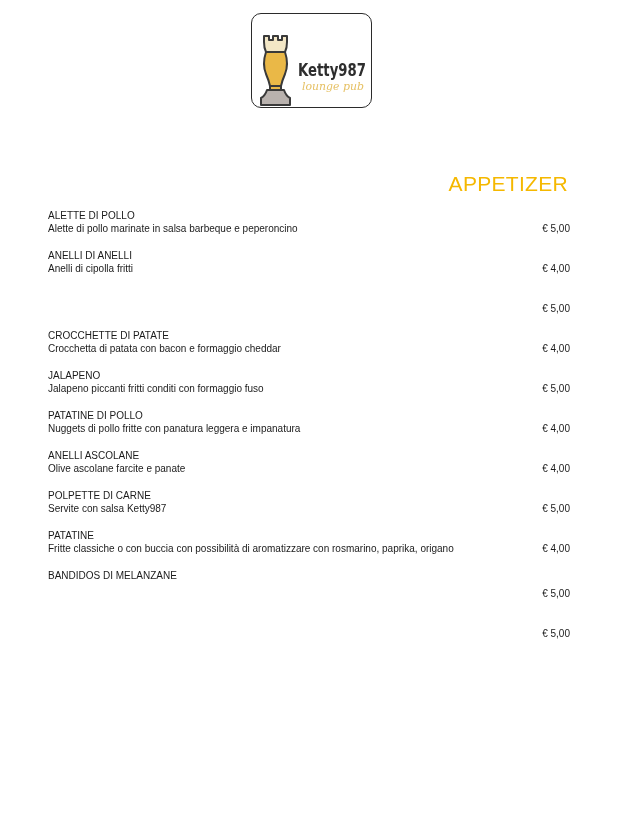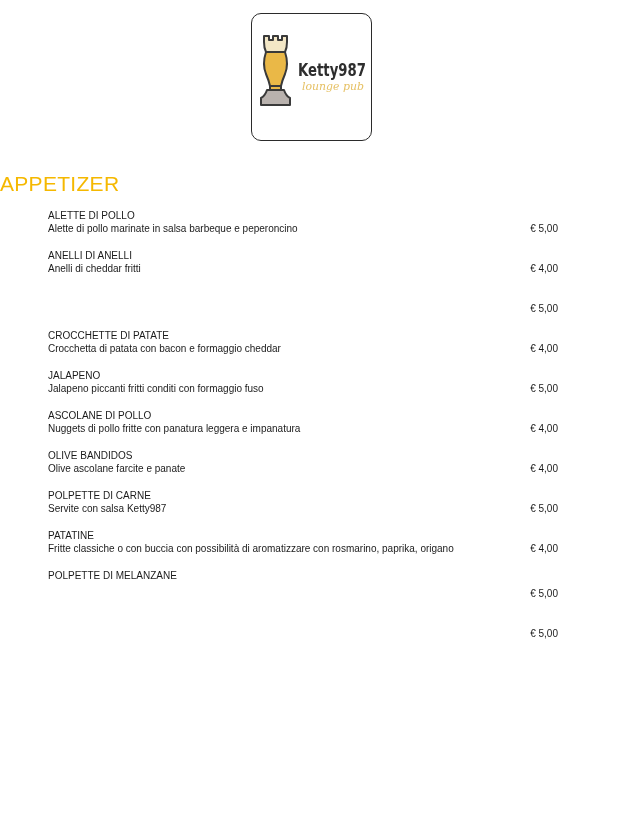--- a/index.html
+++ b/index.html
@@ -13,37 +13,37 @@
       position: relative;
       font-family: "Liberation Sans", "DejaVu Sans", sans-serif;
       color: #1a1a1a;
       overflow: hidden;
     }
     .logo-box {
       position: absolute;
       left: 251px;
       top: 13px;
       width: 121px;
-      height: 128px;
+      height: 95px;
       border: 1.3px solid #2b2b2b;
       border-radius: 10px;
       background: #ffffff;
       box-sizing: border-box;
     }
     .logo-box svg {
       position: absolute;
       left: 0;
       top: 0;
     }
     .section-title {
       position: absolute;
-      left: 0;
+      left: 8px;
       width: 560px;
       top: 172px;
-      text-align: left;
+      text-align: right;
       font-size: 21px;
       color: #f5b800;
       letter-spacing: 0.3px;
     }
     .menu-list {
       position: absolute;
       left: 48px;
       top: 209px;
       width: 524px;
     }
@@ -57,21 +57,21 @@
       display: block;
       white-space: nowrap;
     }
     .menu-item .desc {
       display: block;
       white-space: nowrap;
       min-height: 13px;
     }
     .menu-item .price {
       position: absolute;
-      right: 14px;
+      right: 2px;
       top: 13px;
       white-space: nowrap;
     }
     .menu-item.no-desc .price {
       top: 18px;
     }
   </style>
 </head>
 <body>
 
@@ -96,58 +96,58 @@
 <div class="section-title">APPETIZER</div>
 
 <div class="menu-list">
   <div class="menu-item">
     <span class="name">ALETTE DI POLLO</span>
     <span class="desc">Alette di pollo marinate in salsa barbeque e peperoncino</span>
     <span class="price">€ 5,00</span>
   </div>
   <div class="menu-item">
     <span class="name">ANELLI DI ANELLI</span>
-    <span class="desc">Anelli di cheddar fritti</span>
+    <span class="desc">Anelli di cipolla fritti</span>
     <span class="price">€ 4,00</span>
   </div>
   <div class="menu-item">
     <span class="price">€ 5,00</span>
   </div>
   <div class="menu-item">
     <span class="name">CROCCHETTE DI PATATE</span>
     <span class="desc">Crocchetta di patata con bacon e formaggio cheddar</span>
     <span class="price">€ 4,00</span>
   </div>
   <div class="menu-item">
     <span class="name">JALAPENO</span>
     <span class="desc">Jalapeno piccanti fritti conditi con formaggio fuso</span>
     <span class="price">€ 5,00</span>
   </div>
   <div class="menu-item">
-    <span class="name">ASCOLANE DI POLLO</span>
+    <span class="name">PATATINE DI POLLO</span>
     <span class="desc">Nuggets di pollo fritte con panatura leggera e impanatura</span>
     <span class="price">€ 4,00</span>
   </div>
   <div class="menu-item">
-    <span class="name">OLIVE BANDIDOS</span>
+    <span class="name">ANELLI ASCOLANE</span>
     <span class="desc">Olive ascolane farcite e panate</span>
     <span class="price">€ 4,00</span>
   </div>
   <div class="menu-item">
     <span class="name">POLPETTE DI CARNE</span>
     <span class="desc">Servite con salsa Ketty987</span>
     <span class="price">€ 5,00</span>
   </div>
   <div class="menu-item">
     <span class="name">PATATINE</span>
     <span class="desc">Fritte classiche o con buccia con possibilità di aromatizzare con rosmarino, paprika, origano</span>
     <span class="price">€ 4,00</span>
   </div>
   <div class="menu-item no-desc">
-    <span class="name">POLPETTE DI MELANZANE</span>
+    <span class="name">BANDIDOS DI MELANZANE</span>
     <span class="desc"></span>
     <span class="price">€ 5,00</span>
   </div>
   <div class="menu-item no-desc">
     <span class="desc"></span>
     <span class="price">€ 5,00</span>
   </div>
 </div>
 
 </body></html>

